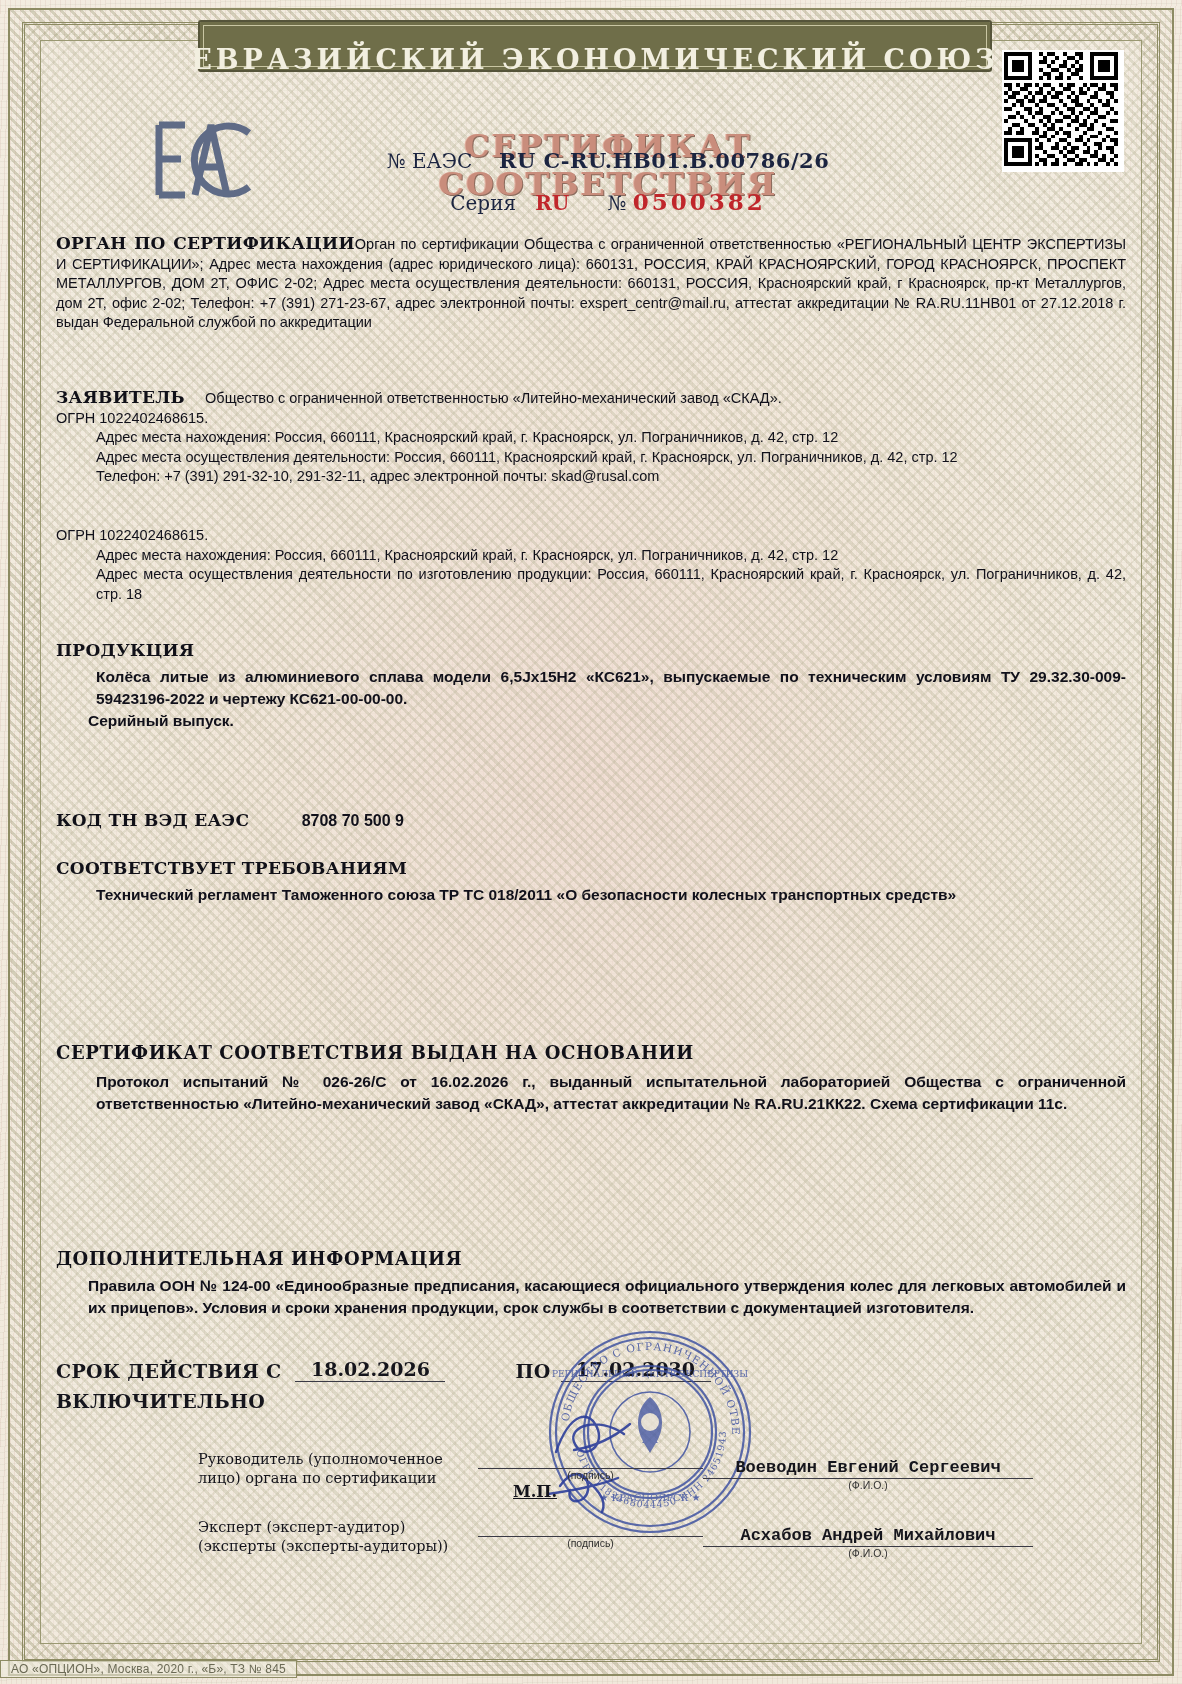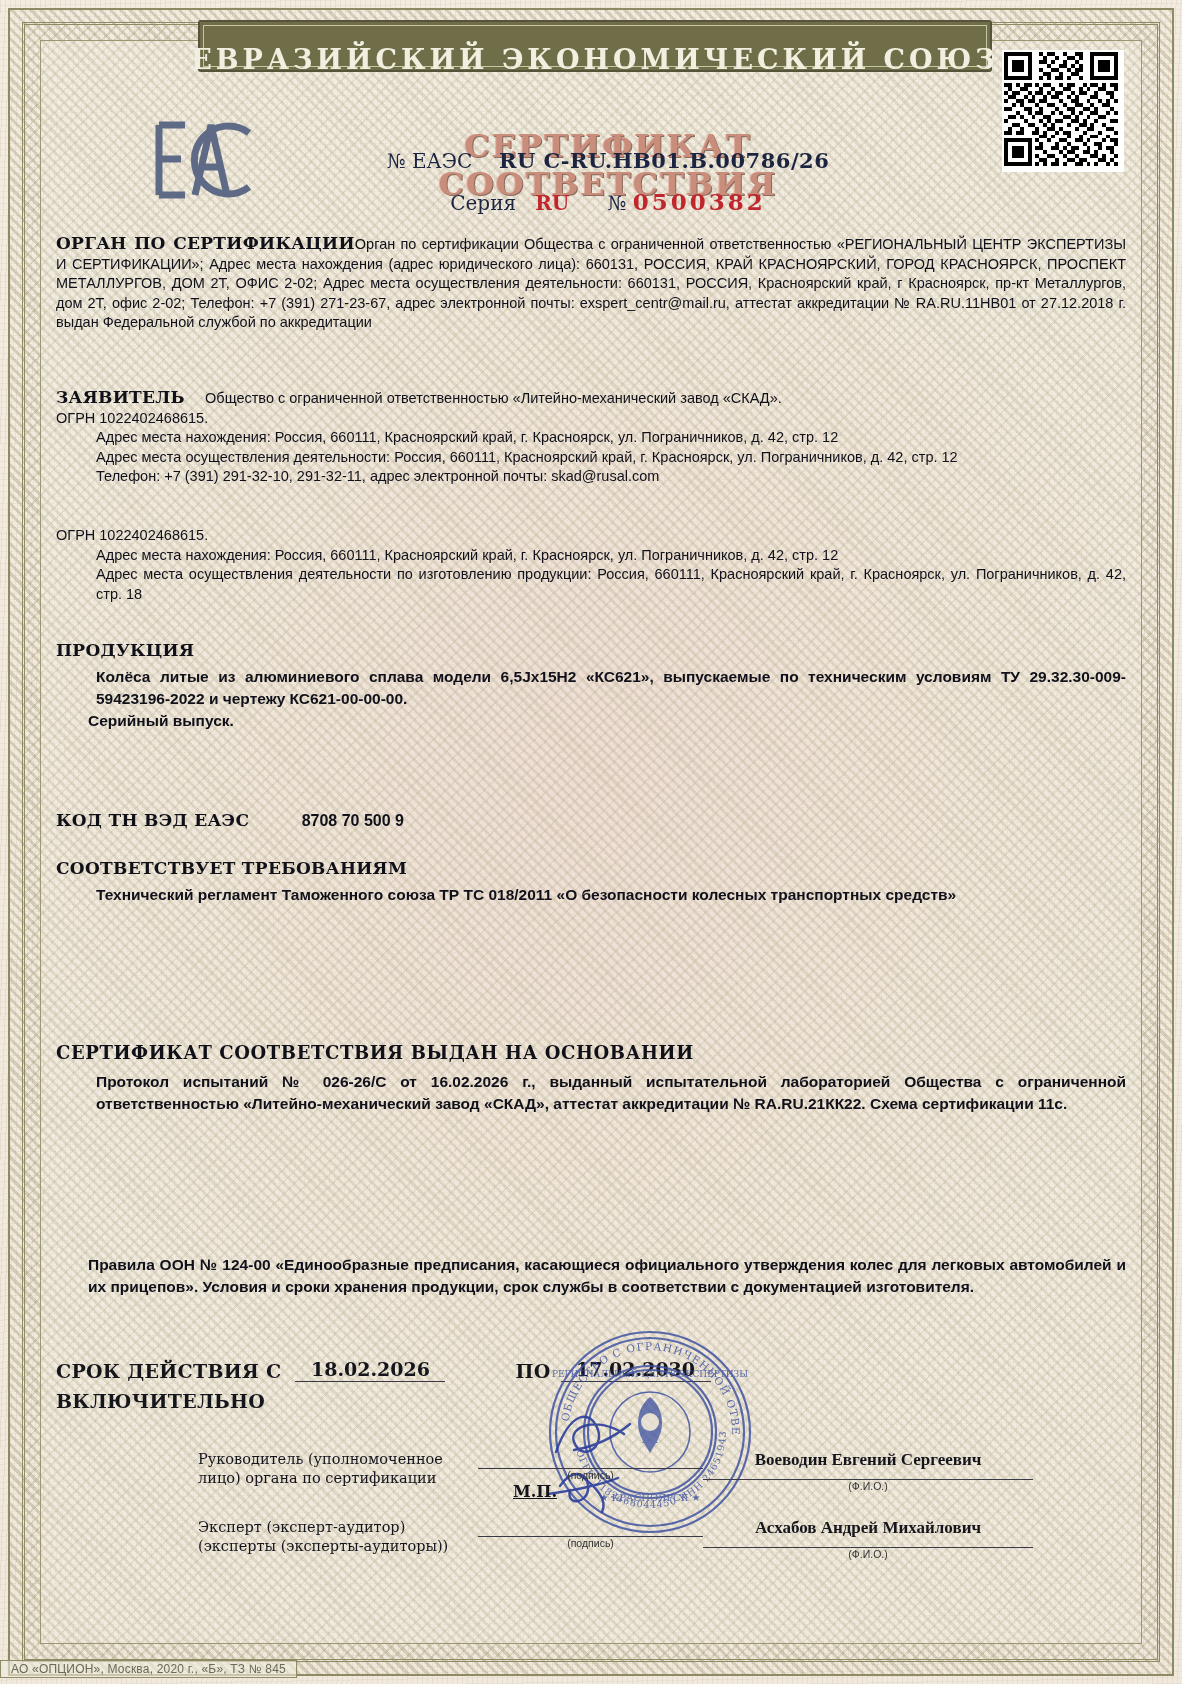--- a/index.html
+++ b/index.html
@@ -131,21 +131,21 @@
   .sigline{
     display:inline-block;width:225px;vertical-align:top;text-align:center;
     position:relative;
   }
   .sigline .rule{border-bottom:1px solid #3a3a45;height:18px;}
   .sigline .cap{font-size:10.5px;color:#333;font-family:"Liberation Sans",sans-serif;}
   .signame{
     display:inline-block;width:330px;vertical-align:top;text-align:center;
   }
   .signame .nm{
-    font-family:Liberation Serif, serif;font-weight:bold;font-size:17px;border-bottom:1px solid #3a3a45;padding-bottom:9px;display:block;
+    font-family:Liberation Mono, monospace;font-weight:bold;font-size:17px;border-bottom:1px solid #3a3a45;padding-bottom:1px;display:block;margin-top:8px;
   }
   .signame .cap{font-size:10.5px;color:#333;}
   .mp{
     position:absolute;left:465px;top:1462px;
     font-family:"DejaVu Serif", serif;font-weight:bold;font-size:16px;color:#14141c;text-decoration:underline;
   }
   
   .stamp{
     position:absolute;left:495px;top:1305px;width:215px;height:215px;
     color:#3b4fa0;opacity:.82;
@@ -466,20 +466,21 @@
       <div class="hdr">СООТВЕТСТВУЕТ ТРЕБОВАНИЯМ</div>
       <div class="txt b justify" style="margin-left:40px;margin-top:6px;font-size:15.5px;line-height:22px;">Технический регламент Таможенного союза ТР ТС 018/2011 «О безопасности колесных транспортных средств»</div>
     </div>
 
     <div class="sec" style="top:1022px;">
       <div class="hdr" style="font-size:18px;letter-spacing:0.6px;">СЕРТИФИКАТ СООТВЕТСТВИЯ ВЫДАН НА ОСНОВАНИИ</div>
       <div class="txt b justify" style="margin-left:40px;margin-top:8px;font-size:15.5px;line-height:22px;">Протокол испытаний № 026-26/С от 16.02.2026 г., выданный испытательной лабораторией Общества с ограниченной ответственностью «Литейно-механический завод «СКАД», аттестат аккредитации № RA.RU.21КК22. Схема сертификации 11с.</div>
     </div>
 
     <div class="sec" style="top:1228px;">
+      <div class="hdr" style="font-size:18px;letter-spacing:0.6px;">ДОПОЛНИТЕЛЬНАЯ ИНФОРМАЦИЯ</div>
       <div class="txt b justify" style="margin-left:32px;margin-top:6px;font-size:15.5px;line-height:22px;">Правила ООН № 124-00 «Единообразные предписания, касающиеся официального утверждения колес для легковых автомобилей и их прицепов». Условия и сроки хранения продукции, срок службы в соответствии с документацией изготовителя.</div>
     </div>
 
     <div class="validity">
       <div style="display:flex;align-items:flex-end;">
         <span class="lbl">СРОК ДЕЙСТВИЯ С</span>
         <span class="dateval" style="margin-left:14px;">18.02.2026</span>
         <span class="lbl" style="margin-left:70px;">ПО</span>
         <span class="dateval" style="margin-left:10px;">17.02.2030</span>
       </div>

